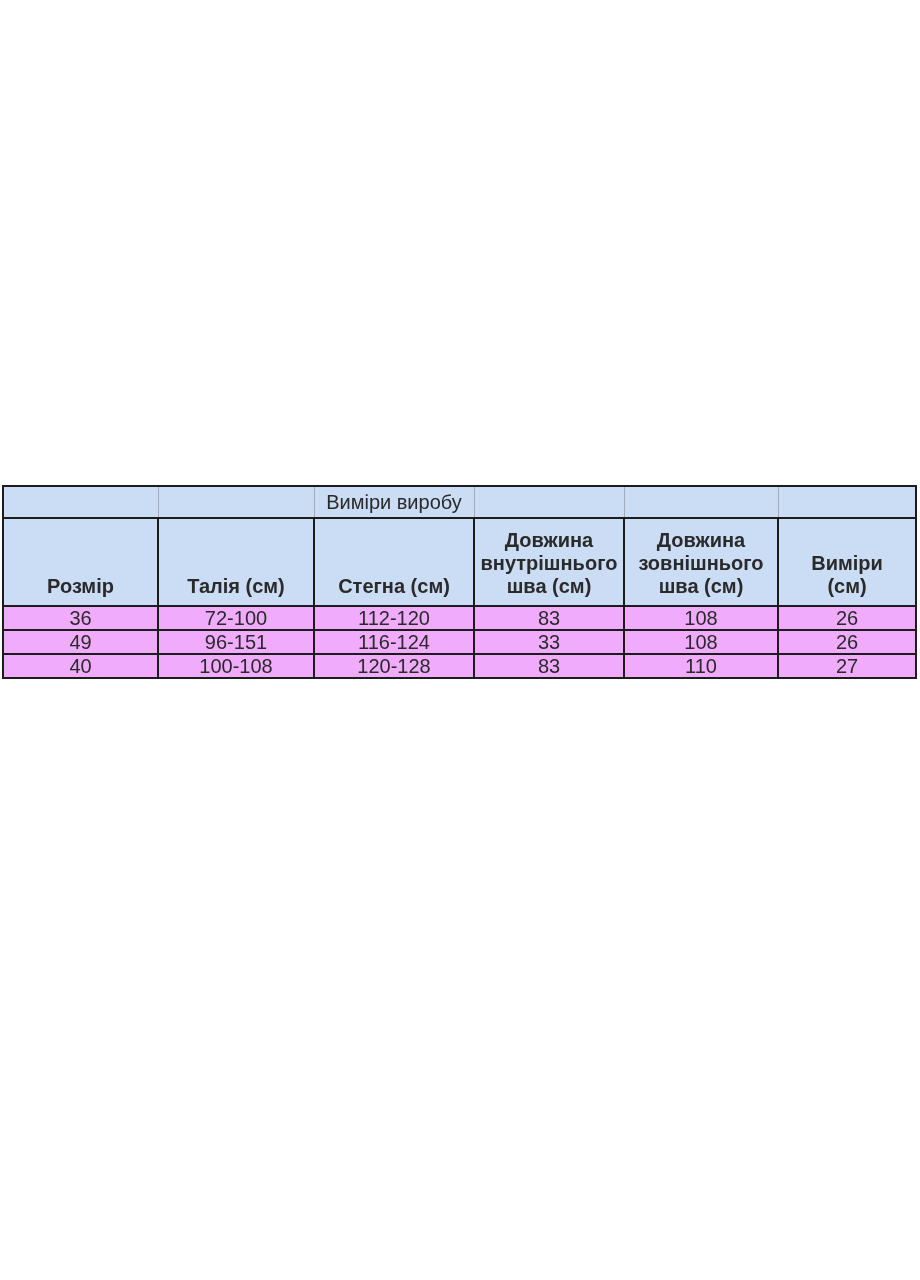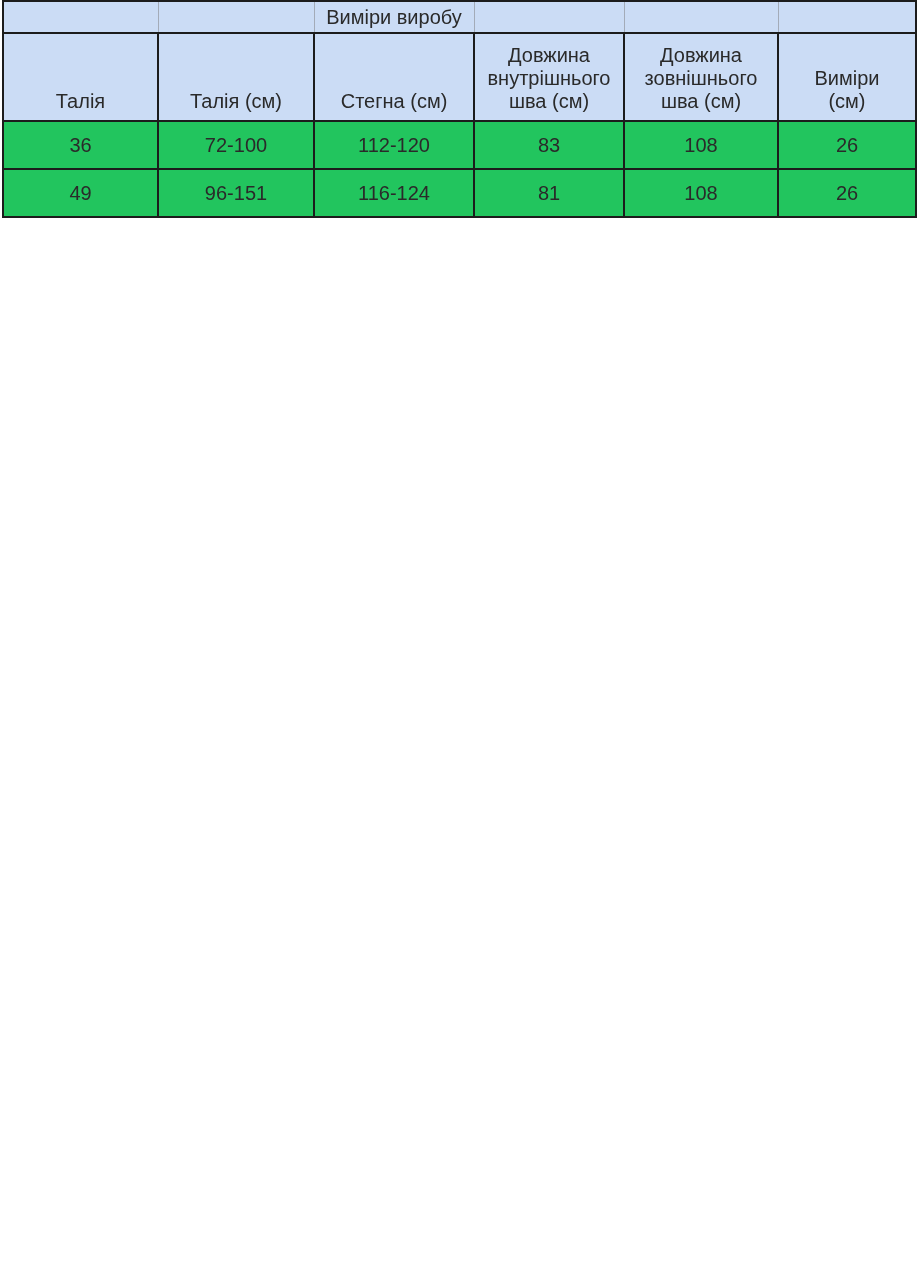--- a/index.html
+++ b/index.html
@@ -16,20 +16,21 @@
   }
   body {
     width: 920px;
     height: 1280px;
     background: var(--page-bg);
     font-family: "Liberation Sans", "DejaVu Sans", sans-serif;
     color: var(--text-color);
     overflow: hidden;
   }
   .table-wrap {
+    margin-top: 485px;
     margin-left: 2px;
     width: 913px;
   }
   table.size-chart {
     border-collapse: collapse;
     table-layout: fixed;
     width: 913px;
     font-size: 20px;
     color: var(--text-color);
   }
@@ -51,35 +52,35 @@
     overflow: visible;
     white-space: nowrap;
   }
   tr.title-row td:first-child { border-left: 2px solid var(--border-dark); }
   tr.title-row td:last-child { border-right: 2px solid var(--border-dark); }
   
   tr.header-row th {
     height: 88px;
     background: var(--header-bg);
     border: 2px solid var(--border-dark);
-    font-weight: normal;
+    font-weight: bold;
     text-align: center;
     vertical-align: bottom;
     padding: 0 2px 7px 2px;
     white-space: pre-line;
     line-height: 23px;
   }
   
   tbody.data-body td {
     height: 18px;
-    background: #22c55e;
+    background: #f0abfc;
     border: 2px solid var(--border-dark);
     text-align: center;
     vertical-align: middle;
-    padding: 12px;
+    padding: 0;
     line-height: 22px;
   }
 </style>
 </head>
 <body>
 
 <div class="table-wrap">
   <table class="size-chart">
     <colgroup>
       <col style="width:155px">
@@ -92,21 +93,21 @@
     <thead>
       <tr class="title-row">
         <td></td>
         <td></td>
         <td>Виміри виробу</td>
         <td></td>
         <td></td>
         <td></td>
       </tr>
       <tr class="header-row">
-        <th>Талія</th>
+        <th>Розмір</th>
         <th>Талія (см)</th>
         <th>Стегна (см)</th>
         <th>Довжина
 внутрішнього
 шва (см)</th>
         <th>Довжина
 зовнішнього
 шва (см)</th>
         <th>Виміри
 (см)</th>
@@ -118,19 +119,27 @@
           <td>72-100</td>
           <td>112-120</td>
           <td>83</td>
           <td>108</td>
           <td>26</td>
         </tr>
         <tr>
           <td>49</td>
           <td>96-151</td>
           <td>116-124</td>
-          <td>81</td>
+          <td>33</td>
           <td>108</td>
           <td>26</td>
+        </tr>
+        <tr>
+          <td>40</td>
+          <td>100-108</td>
+          <td>120-128</td>
+          <td>83</td>
+          <td>110</td>
+          <td>27</td>
         </tr>
       </tbody>
   </table>
 </div>
 
 </body></html>

